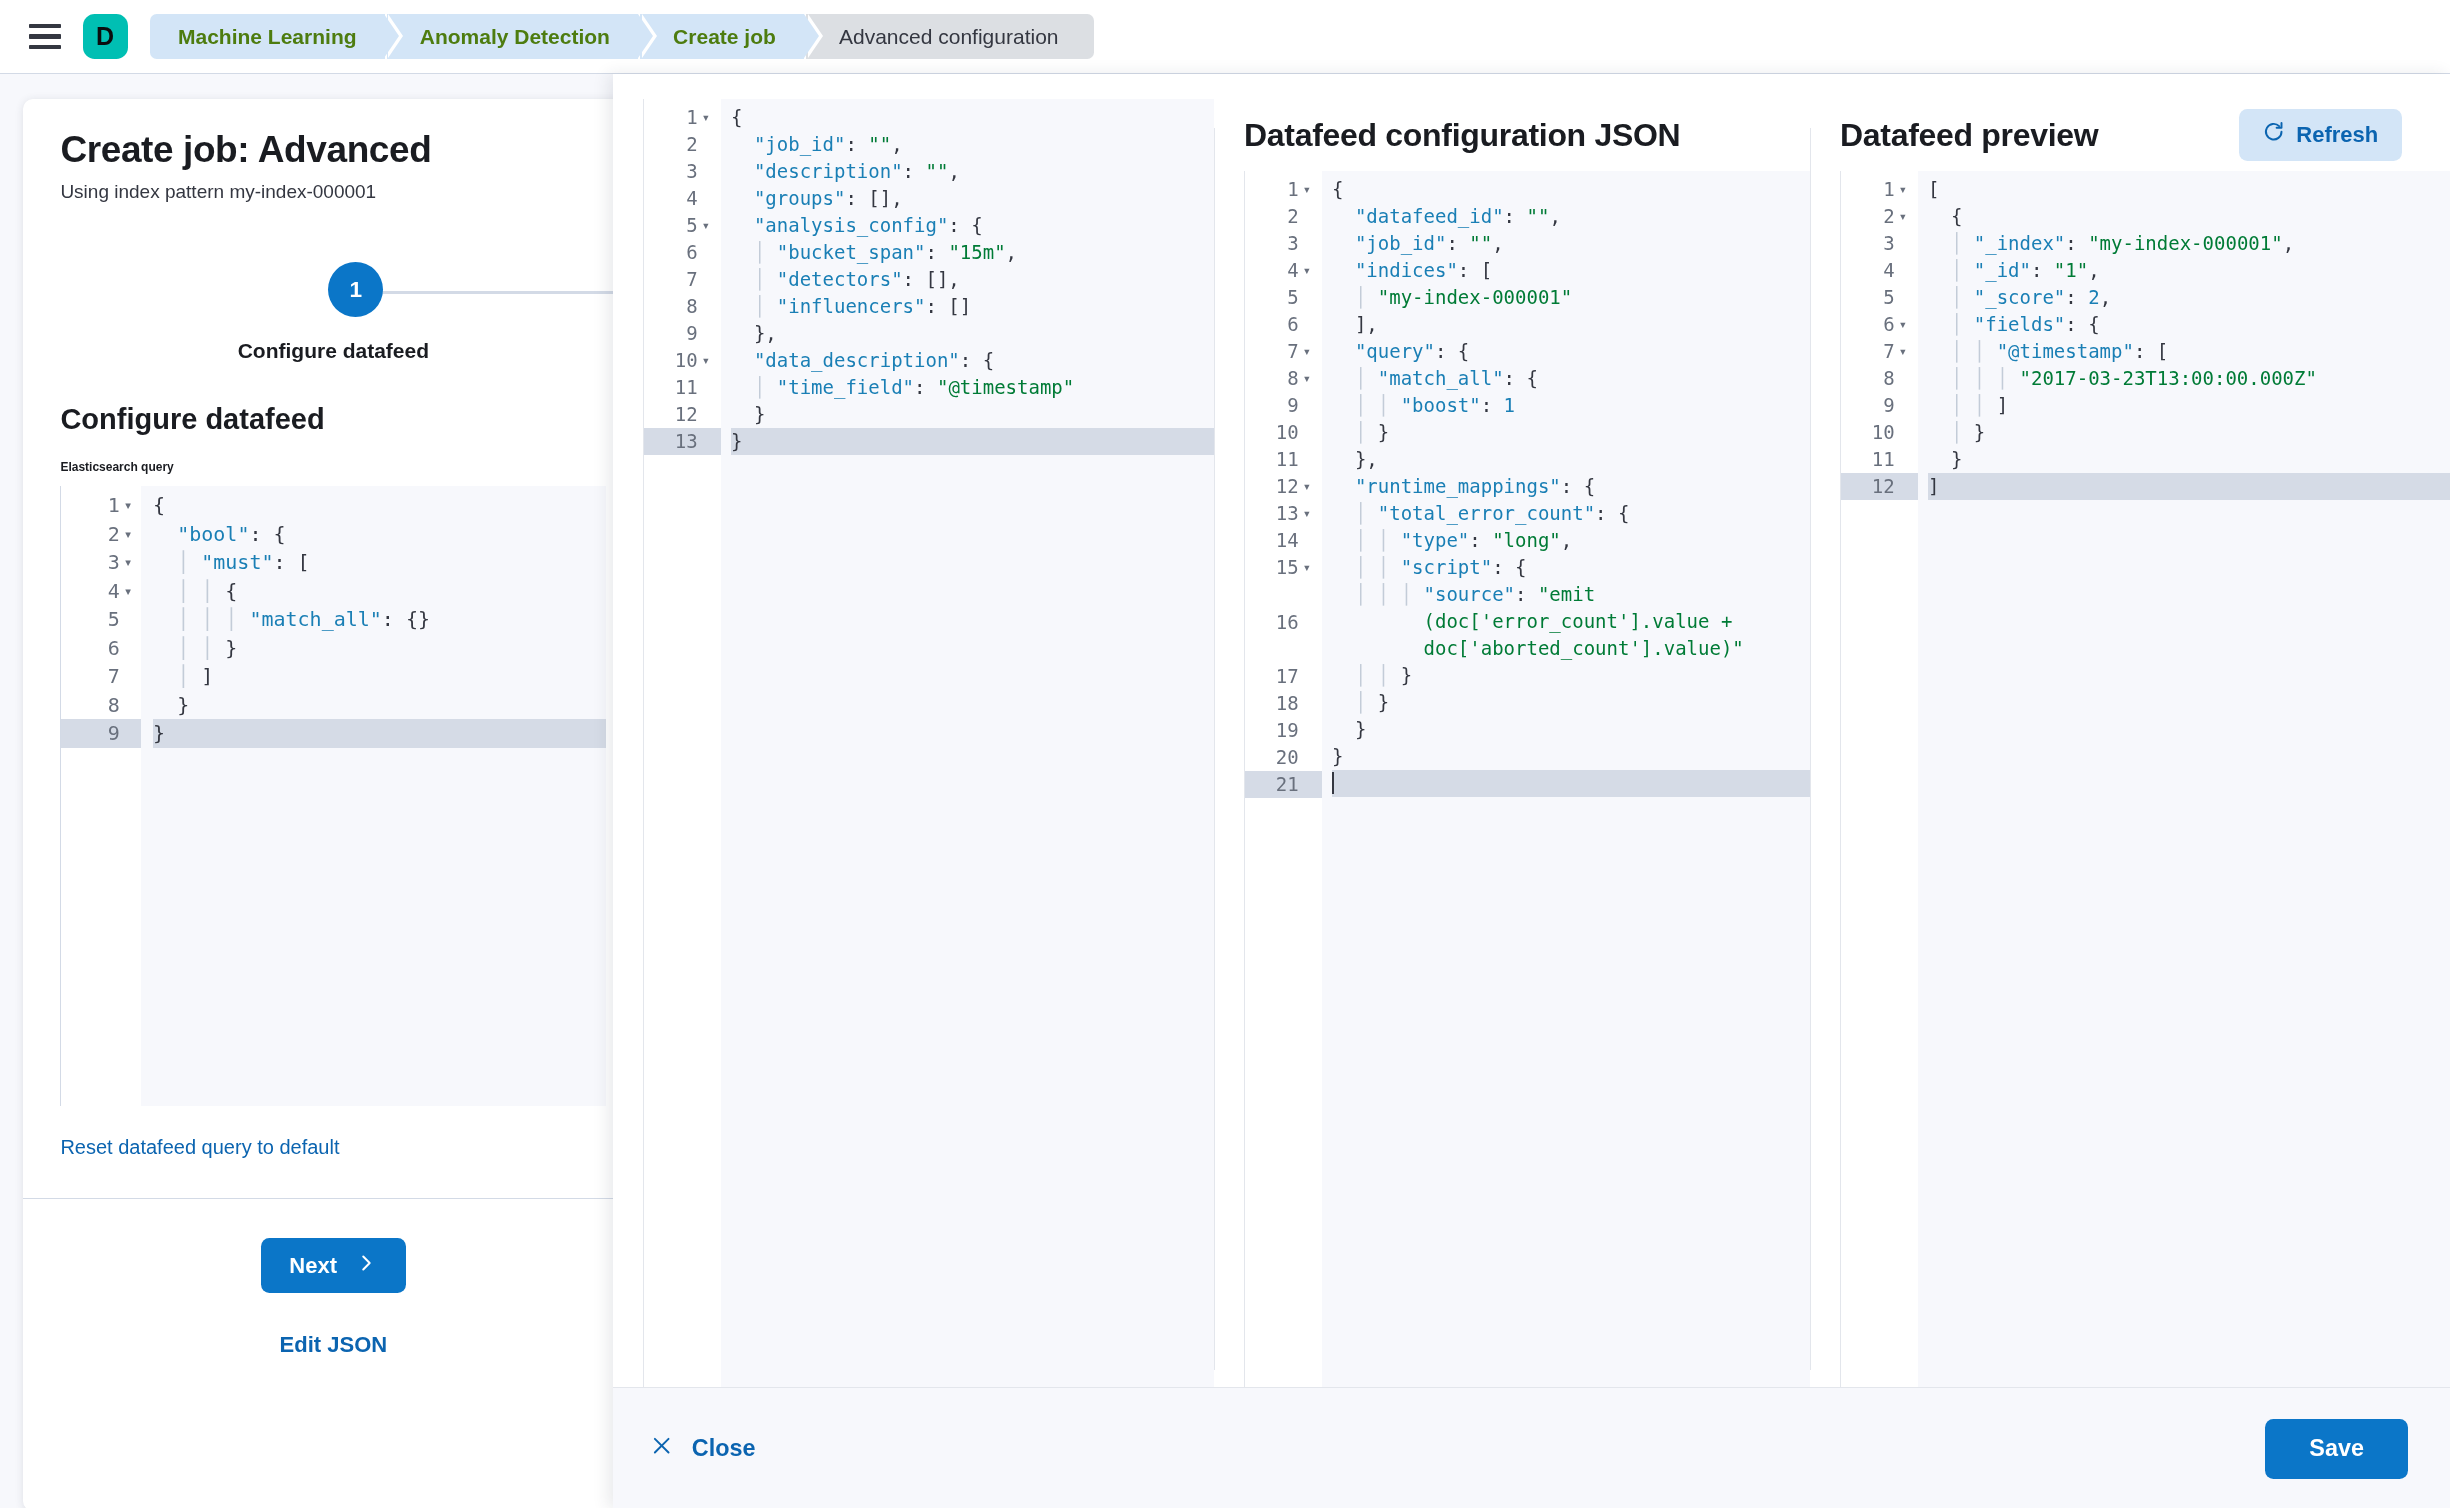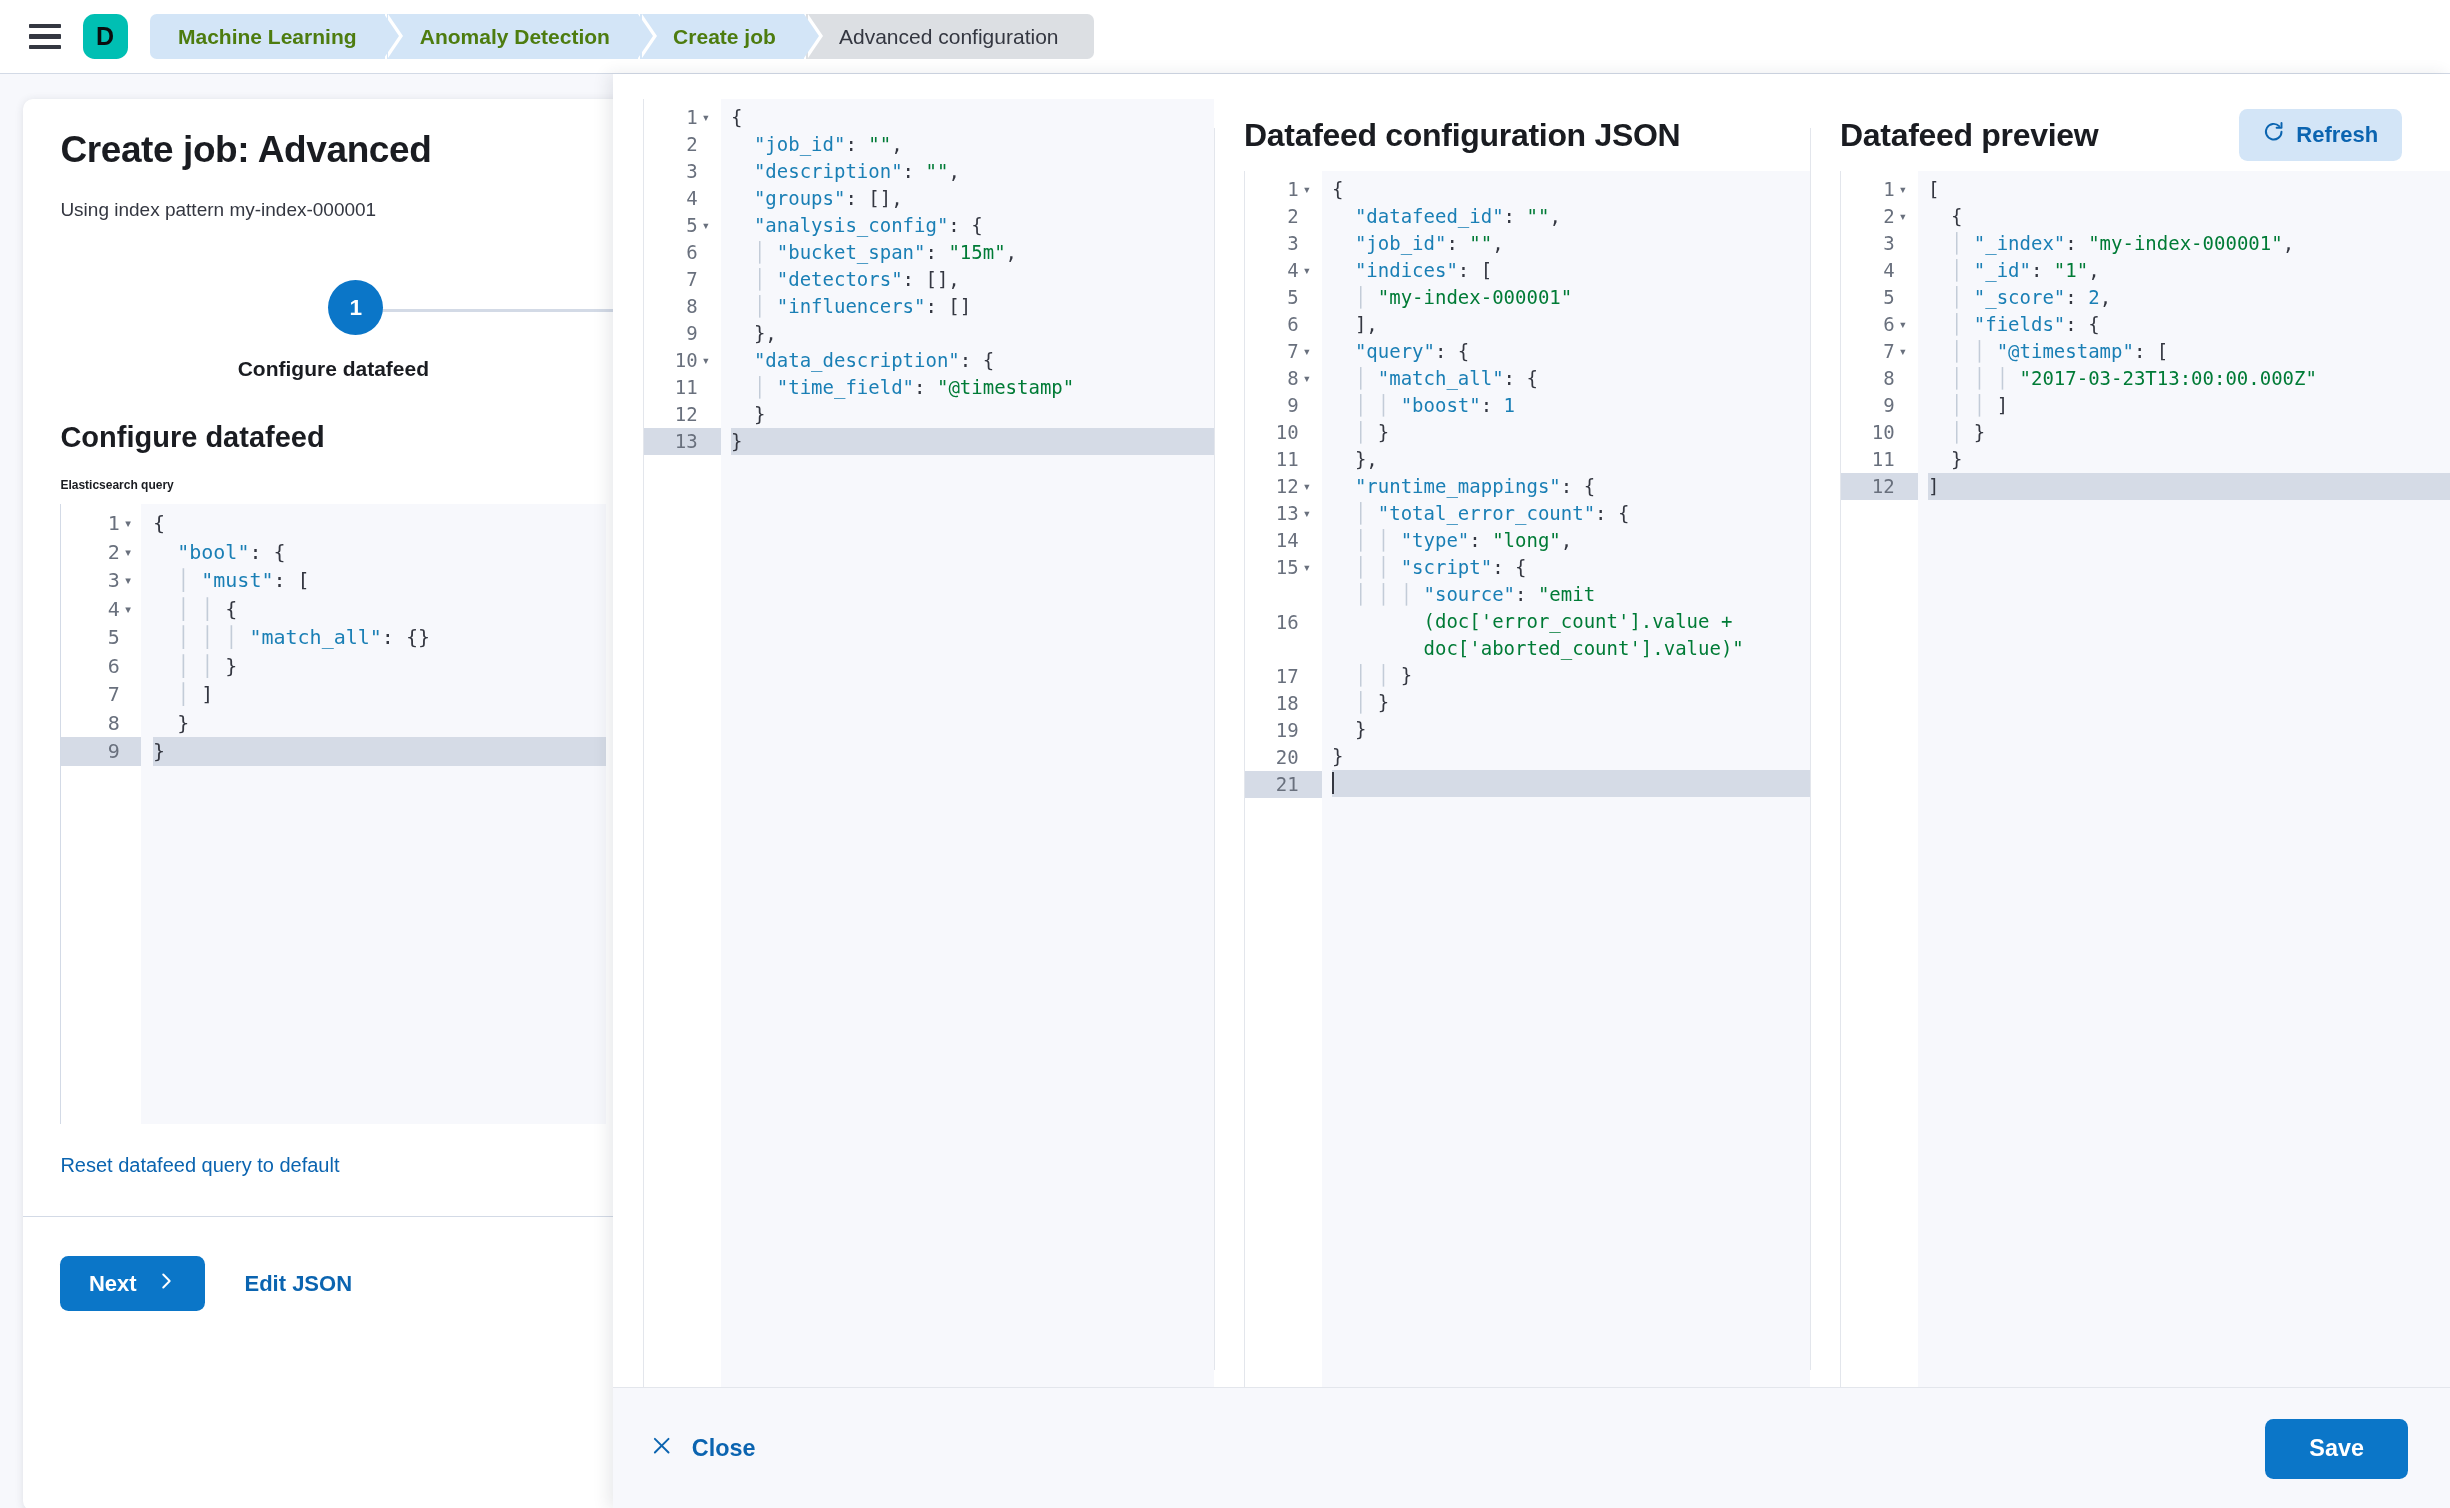--- a/index.html
+++ b/index.html
@@ -52,21 +52,21 @@
   
   .page-bg { position: absolute; left: 0; top: 74px; width: 2450px; height: 1435px; background: #f7f8fc; }
 
   .left-card {
     position: absolute; left: 23.4px; top: 99px; width: 620px; height: 1412px;
     background: #ffffff; border-radius: 10px;
     box-shadow: 0 1.7px 8.4px rgba(44,52,68,.12);
     padding: 30px 37px 0 37px; overflow: hidden;
   }
   .page-title { font-size: 37px; font-weight: 700; color: #1a1c21; letter-spacing: -0.4px; }
-  .page-sub { font-size: 19px; color: #343741; margin-top: 28px; }
+  .page-sub { font-size: 19px; color: #343741; margin-top: 10px; }
 
   .steps { position: relative; margin-top: 59px; height: 59px; }
   .step-line { position: absolute; left: 300px; top: 28.5px; right: -50px; height: 3.3px; background: #d3dae6; }
   .step-circle {
     position: absolute; left: 268px; top: 0; width: 55px; height: 55px; border-radius: 50%;
     background: #0b76c8; color: #fff; display: flex; align-items: center; justify-content: center;
     font-size: 22.6px; font-weight: 600; z-index: 2;
   }
   .step-label { margin-top: 18.4px; text-align: center; font-size: 21px; font-weight: 700; color: #1a1c21; }
 
@@ -101,21 +101,21 @@
 
   
   .es-editor { margin-top: 11.7px; height: 620px; border-left: 0.8px solid #d3dae6; }
   .es-editor .gutter { width: 80px; font-size: 20px; }
   .es-editor .gutter .ln { height: 28.5px; line-height: 28.5px; padding-right: 5px; }
   .es-editor .code { font-size: 20px; padding-left: 11.7px; }
   .es-editor .code .cl { height: 28.5px; line-height: 28.5px; }
 
   .link-reset { margin-top: 30px; font-size: 20px; color: #0b64b0; cursor: pointer; }
   .left-divider { margin-top: 39px; border-top: 0.8px solid #d3dae6; width: 754px; margin-left: -37px; }
-  .left-actions { margin-top: 39px; display: flex; align-items: center; gap: 39px; }
+  .left-actions { margin-top: 39px; display: flex; align-items: center; gap: 39px; flex-direction: column; }
   .btn-primary {
     background: #0b76c8; color: #ffffff; border: none; border-radius: 8.4px;
     height: 55px; padding: 0 28.5px; font-size: 22px; font-weight: 700;
     display: flex; align-items: center; gap: 18.4px; cursor: pointer;
     font-family: "Liberation Sans", sans-serif;
   }
   .btn-link { color: #0b64b0; font-size: 22px; font-weight: 700; cursor: pointer; }
 
   
   .flyout {

